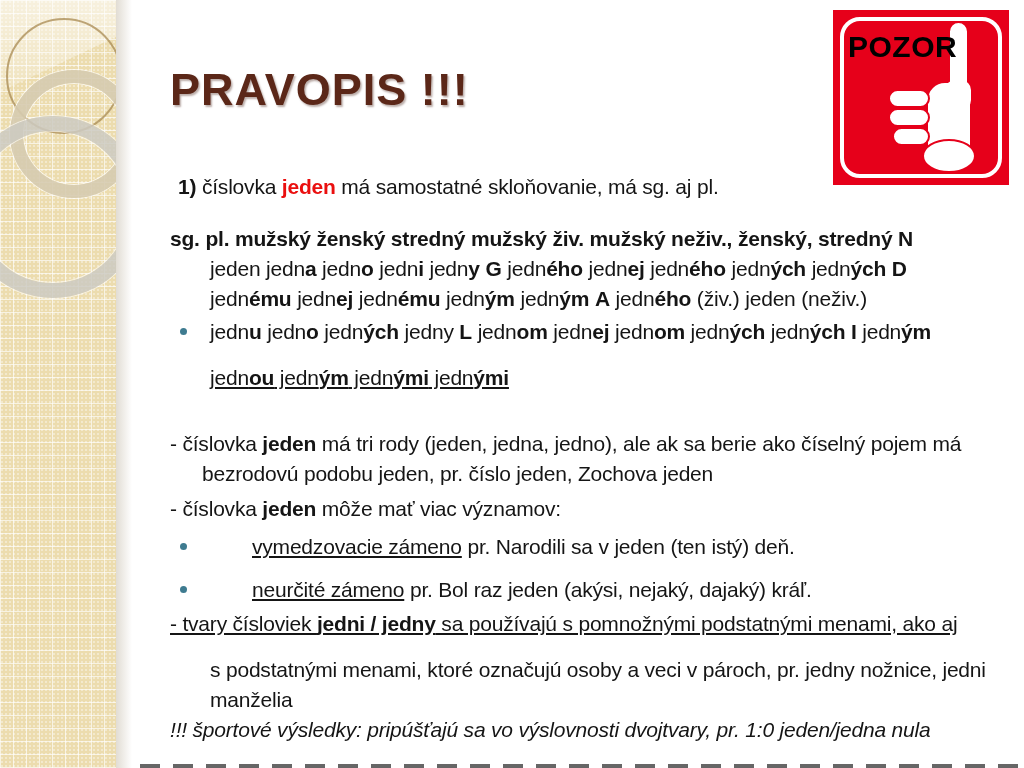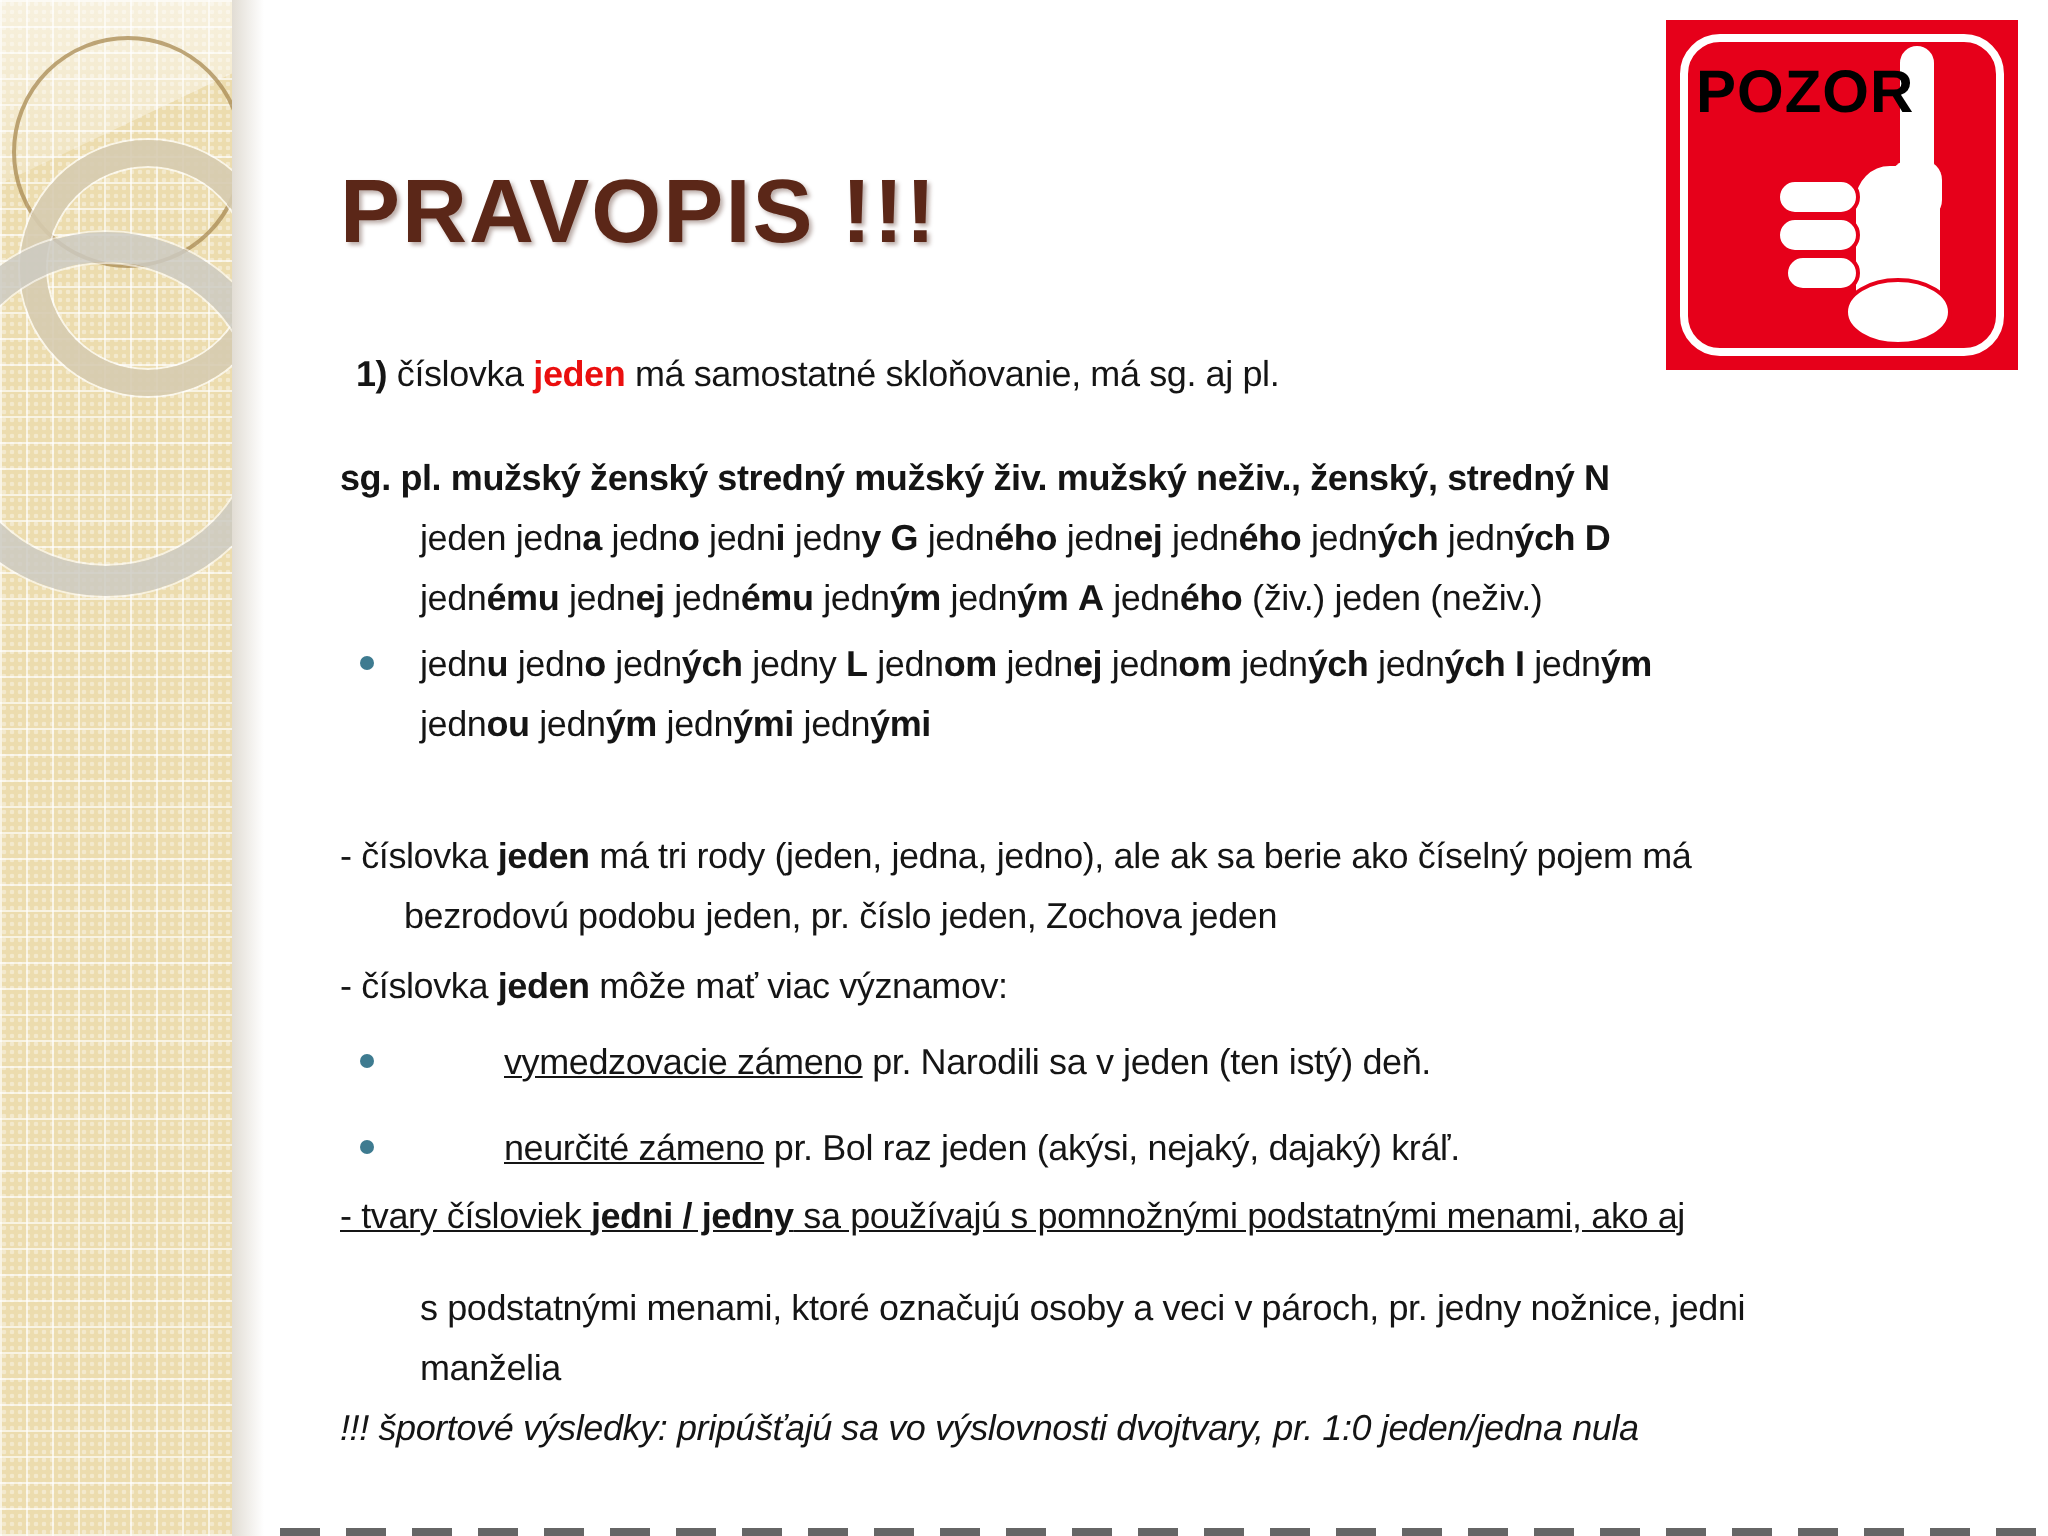--- a/index.html
+++ b/index.html
@@ -20,32 +20,32 @@
   .ring{position:absolute;border-radius:50%;}
   .ring1{left:6px;top:18px;width:112px;height:112px;border:2.5px solid rgba(168,138,82,.75);}
   .ring2{left:10px;top:70px;width:102px;height:102px;border:13px solid rgba(214,203,176,.9);
          box-shadow:0 0 0 1px rgba(255,255,255,.7), inset 0 0 0 1px rgba(255,255,255,.7);}
   .ring3{left:-38px;top:116px;width:152px;height:152px;border:15px solid rgba(205,202,194,.85);
          box-shadow:0 0 0 1px rgba(255,255,255,.6), inset 0 0 0 1px rgba(255,255,255,.6);}
   .sidebar-edge{position:absolute;left:116px;top:0;width:16px;height:768px;
     background:linear-gradient(to right, rgba(120,98,58,.22), rgba(255,255,255,0));}
 
   
-  .title{position:absolute;left:170px;top:80px;font-size:45px;font-weight:700;
+  .title{position:absolute;left:170px;top:64px;font-size:45px;font-weight:700;
     letter-spacing:1px;color:#5b2718;text-shadow:1.5px 1.5px 2px rgba(60,20,10,.35);}
 
   
   .pozor{position:absolute;left:833px;top:10px;width:176px;height:175px;}
   .pozor svg{display:block;}
   .pozor-label{position:absolute;left:15px;top:20px;font-size:30px;font-weight:800;
     color:#000;letter-spacing:.5px;}
 
   
   .content{position:absolute;left:170px;top:160px;width:850px;}
-  .line{position:relative;font-size:18px;line-height:30px;white-space:nowrap;
+  .line{position:relative;font-size:21px;line-height:30px;white-space:nowrap;
         letter-spacing:-0.2px;color:#151515;}
   .line .bold{font-weight:700;}
   .line .red{color:#ea0f0f;font-weight:700;}
   .line .und{text-decoration:underline;}
   .bullet{position:absolute;top:11px;width:7px;height:7px;border-radius:50%;
           background:#3e7b90;}
 
   
   .bottom-dashes{position:absolute;left:140px;right:0;bottom:0;height:4px;
     background:repeating-linear-gradient(90deg,#666 0 20px, rgba(0,0,0,0) 20px 33px);}
@@ -82,21 +82,21 @@
     </svg>
     <div class="pozor-label">POZOR</div>
   </div>
 
   <div class="content">
       <div class="line" style="margin-left: 8px; margin-top: 12px;"><span class="bold">1) </span><span>číslovka </span><span class="red">jeden</span><span> má samostatné skloňovanie, má sg. aj pl.</span></div>
       <div class="line" style="margin-left: 0px; margin-top: 22px;"><span class="bold">sg. pl.   mužský ženský stredný mužský živ. mužský neživ., ženský, stredný N</span></div>
       <div class="line" style="margin-left: 40px; margin-top: 0px;"><span>jeden jedn</span><span class="bold">a</span><span> jedn</span><span class="bold">o</span><span> jedn</span><span class="bold">i</span><span> jedn</span><span class="bold">y</span><span> </span><span class="bold">G</span><span> jedn</span><span class="bold">ého</span><span> jedn</span><span class="bold">ej</span><span> jedn</span><span class="bold">ého</span><span> jedn</span><span class="bold">ých</span><span> jedn</span><span class="bold">ých</span><span> </span><span class="bold">D</span></div>
       <div class="line" style="margin-left: 40px; margin-top: 0px;"><span>jedn</span><span class="bold">ému</span><span> jedn</span><span class="bold">ej</span><span> jedn</span><span class="bold">ému</span><span> jedn</span><span class="bold">ým</span><span> jedn</span><span class="bold">ým</span><span> </span><span class="bold">A</span><span> jedn</span><span class="bold">ého</span><span> (živ.) jeden (neživ.)</span></div>
       <div class="line" style="margin-left: 40px; margin-top: 3px;"><span class="bullet" style="left: -30px;"></span><span>jedn</span><span class="bold">u</span><span> jedn</span><span class="bold">o</span><span> jedn</span><span class="bold">ých</span><span> jedny </span><span class="bold">L</span><span> jedn</span><span class="bold">om</span><span> jedn</span><span class="bold">ej</span><span> jedn</span><span class="bold">om</span><span> jedn</span><span class="bold">ých</span><span> jedn</span><span class="bold">ých</span><span> </span><span class="bold">I</span><span> jedn</span><span class="bold">ým</span></div>
-      <div class="line" style="margin-left: 40px; margin-top: 0px;"><span>jedn</span><span class="bold">ou</span><span> jedn</span><span class="bold">ým</span><span> jedn</span><span class="bold">ými</span><span> jedn</span><span class="bold">ými</span></div>
+      <div class="line" style="margin-left: 40px; margin-top: 16px; text-decoration: underline;"><span>jedn</span><span class="bold">ou</span><span> jedn</span><span class="bold">ým</span><span> jedn</span><span class="bold">ými</span><span> jedn</span><span class="bold">ými</span></div>
       <div class="line" style="margin-left: 0px; margin-top: 36px;"><span>- číslovka </span><span class="bold">jeden</span><span> má tri rody (jeden, jedna, jedno), ale ak sa berie ako číselný pojem má</span></div>
       <div class="line" style="margin-left: 32px; margin-top: 0px;"><span>bezrodovú podobu jeden, pr. číslo jeden, Zochova jeden</span></div>
       <div class="line" style="margin-left: 0px; margin-top: 5px;"><span>- číslovka </span><span class="bold">jeden</span><span> môže mať viac významov:</span></div>
       <div class="line" style="margin-left: 82px; margin-top: 8px;"><span class="bullet" style="left: -72px;"></span><span class="und">vymedzovacie zámeno</span><span> pr. Narodili sa v jeden (ten istý) deň.</span></div>
       <div class="line" style="margin-left: 82px; margin-top: 13px;"><span class="bullet" style="left: -72px;"></span><span class="und">neurčité zámeno</span><span>  pr. Bol raz jeden (akýsi, nejaký, dajaký) kráľ.</span></div>
       <div class="line" style="margin-left: 0px; margin-top: 4px; text-decoration: underline;"><span>- tvary čísloviek </span><span class="bold">jedni / jedny</span><span> sa používajú s pomnožnými podstatnými menami, ako aj</span></div>
       <div class="line" style="margin-left: 40px; margin-top: 16px;"><span>s podstatnými menami, ktoré označujú osoby a veci v pároch, pr. jedny nožnice, jedni</span></div>
       <div class="line" style="margin-left: 40px; margin-top: 0px;"><span>manželia</span></div>
       <div class="line" style="margin-left: 0px; margin-top: 0px; font-style: italic;"><span>!!! športové výsledky: pripúšťajú sa vo výslovnosti dvojtvary, pr. 1:0 jeden/jedna nula</span></div>
     </div>

